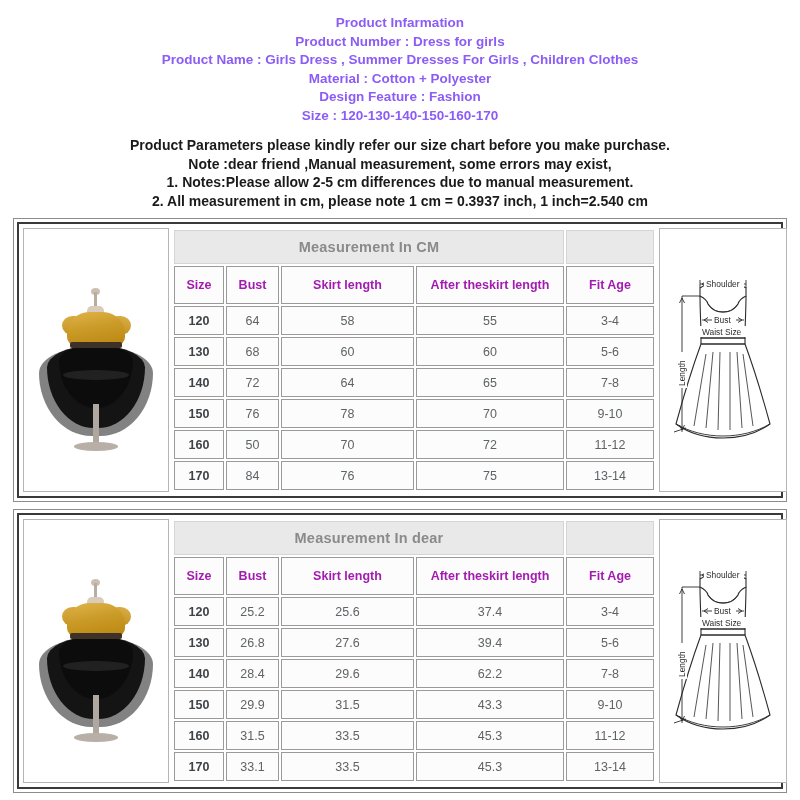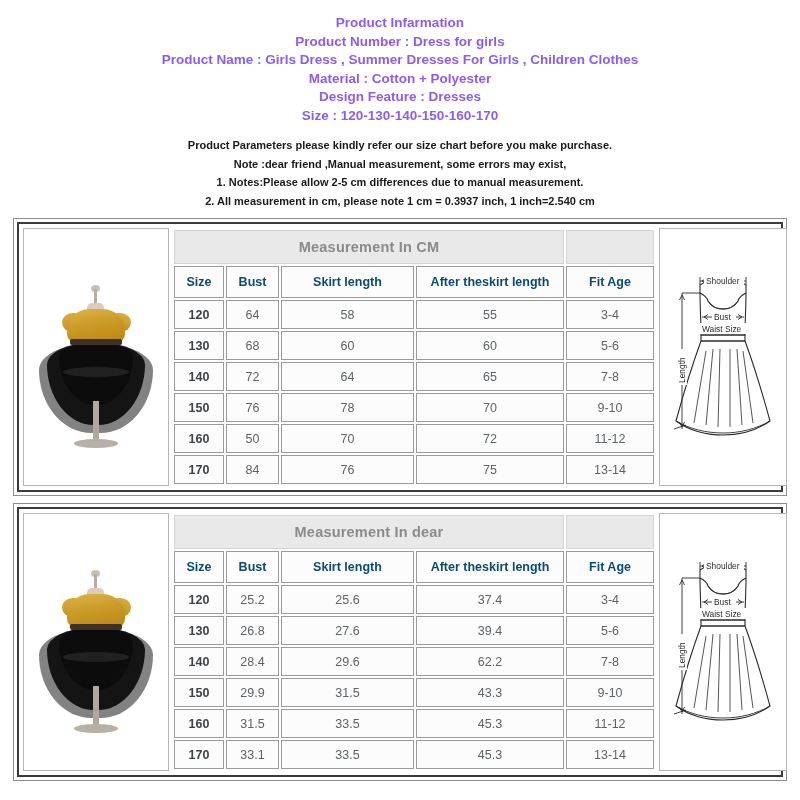--- a/index.html
+++ b/index.html
@@ -26,21 +26,21 @@
     line-height: 18.5px;
     color: #8b5cf6;
     white-space: nowrap;
   }
   .params-block {
     text-align: center;
     margin-top: 11px;
   }
   .params-block .line {
     font-weight: bold;
-    font-size: 11px;
+    font-size: 14px;
     line-height: 18.5px;
     color: #1a1a1a;
     white-space: nowrap;
   }
 
   
   .panel {
     margin: 0 auto;
     width: 774px;
     border: 1px solid #8d8d8d;
@@ -113,23 +113,23 @@
     height: 28px;
     letter-spacing: .2px;
   }
   table.size-table td.title-blank {
     background: #e9e9e9;
     border-color: #d5d5d5;
     height: 34px;
   }
   table.size-table td.col-head {
     font-weight: bold;
-    color: #0c4a6e;
+    color: #a21caf;
     font-size: 12.5px;
-    height: 32px;
+    height: 38px;
     line-height: 14px;
   }
   table.size-table td.size-cell {
     font-weight: bold;
     color: #3f4346;
   }
   .c-size  { width: 50px; }
   .c-bust  { width: 53px; }
   .c-skirt { width: 133px; }
   .c-after { width: 148px; }
@@ -219,21 +219,21 @@
   }
 </style>
 </head>
 <body>
 
 <div class="header-block">
   <div class="line">Product Infarmation</div>
   <div class="line">Product Number : Dress for girls</div>
   <div class="line">Product Name : Girls Dress , Summer Dresses For Girls , Children Clothes</div>
   <div class="line">Material : Cotton + Polyester</div>
-  <div class="line">Design Feature : Dresses</div>
+  <div class="line">Design Feature : Fashion</div>
   <div class="line">Size : 120-130-140-150-160-170</div>
 </div>
 
 <div class="params-block">
   <div class="line">Product Parameters   please kindly refer our size chart before you make purchase.</div>
   <div class="line">Note :dear friend ,Manual measurement, some errors may exist,</div>
   <div class="line">1. Notes:Please allow 2-5 cm differences due to manual measurement.</div>
   <div class="line">2. All measurement in cm, please note 1 cm = 0.3937 inch, 1 inch=2.540 cm</div>
 </div>
 

